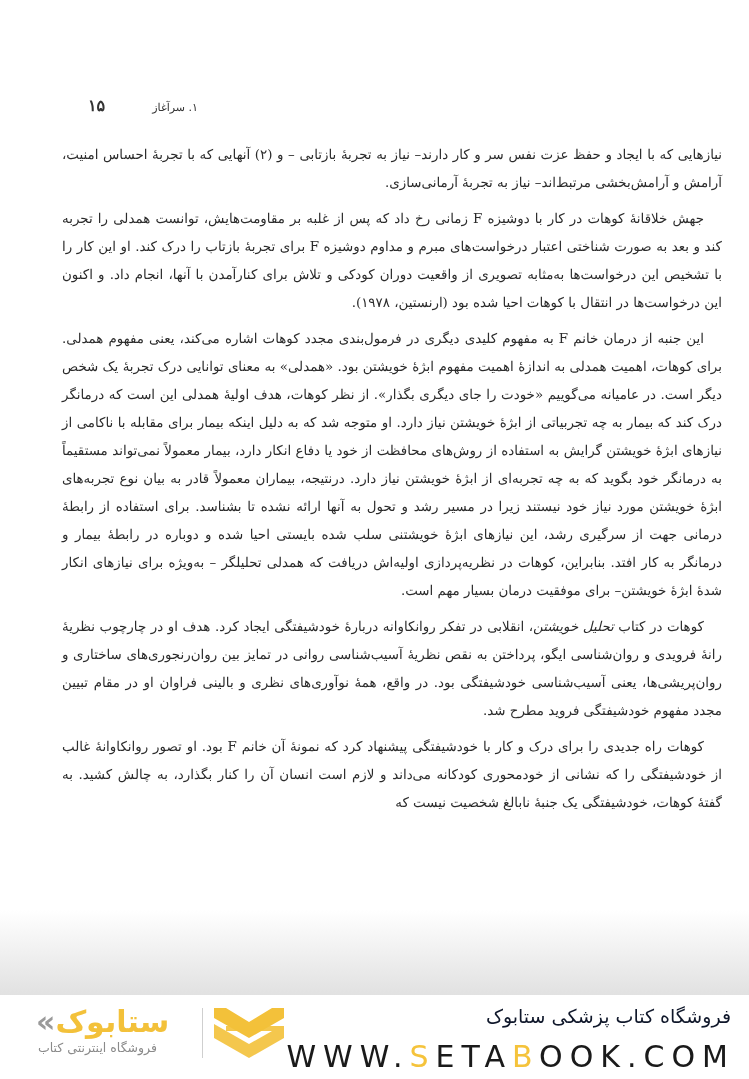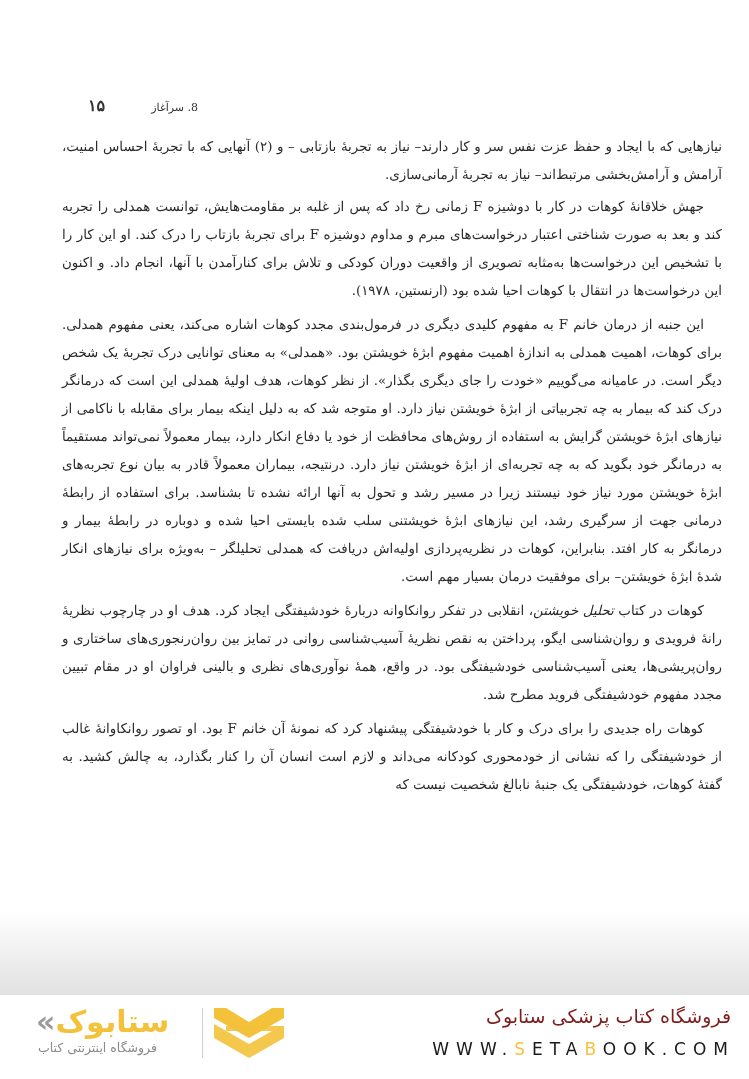--- a/index.html
+++ b/index.html
@@ -9,46 +9,46 @@
   .page { position: absolute; left: 0; top: 0; width: 749px; height: 995px; background: #ffffff; overflow: hidden; }
   .page-shade { position: absolute; left: 0; right: 0; bottom: 0; height: 85px;
     background: linear-gradient(to bottom, rgba(255,255,255,0) 0%, rgba(220,220,220,0.85) 100%); pointer-events: none; }
 
   .running-head { position: absolute; top: 96px; left: 88px; width: 110px; direction: rtl;
     display: flex; justify-content: space-between; align-items: baseline; font-size: 11px; color: #333; }
   .running-head .pnum { font-weight: bold; font-size: 16px; }
 
   .body-text { position: absolute; top: 133px; left: 62px; width: 660px; direction: rtl;
     text-align: justify; text-align-last: right; font-size: 13.4px; line-height: 28px; color: #2b2b2b; }
-  .body-text p { margin: 0 0 6px 0; }
+  .body-text p { margin: 8px 0 6px 0; }
   .body-text p.indent { text-indent: 18px; }
   .body-text p.tight { margin-bottom: 4px; }
   .body-text em { }
 
   .footer { position: absolute; left: 0; top: 995px; width: 749px; height: 84px; background: #ffffff; }
   .store-name { position: absolute; right: 18px; top: 10px; direction: rtl; font-family: "DejaVu Sans", sans-serif;
-    font-size: 19px; color: #7f1d1d; }
-  .store-url { position: absolute; right: 14px; top: 44px; font-family: "DejaVu Sans", sans-serif; font-size: 17px;
+    font-size: 19px; color: #0f172a; }
+  .store-url { position: absolute; right: 14px; top: 44px; font-family: "DejaVu Sans", sans-serif; font-size: 30px;
     letter-spacing: 7px; color: #1a1a1a; }
   .store-url .hl { color: #f5c33b; }
 
   .logo { position: absolute; left: 32px; top: 9px; width: 260px; height: 58px; }
   .logo-word { position: absolute; left: 4px; top: 0; font-family: "DejaVu Sans", sans-serif; font-size: 30px; font-weight: bold; letter-spacing: -1px; }
   .logo-word .g { color: #9a9a9a; }
   .logo-word .y { color: #f3c13a; }
   .logo-tag { position: absolute; left: 6px; top: 36px; font-family: "DejaVu Sans", sans-serif; font-size: 12.5px; color: #8a8a8a; direction: rtl; text-align: center; }
   .logo-divider { position: absolute; left: 170px; top: 4px; width: 1px; height: 50px; background: #cfcfcf; }
   .logo-mark { position: absolute; left: 182px; top: 2px; width: 70px; height: 54px; }
 </style>
 </head>
 <body>
 
 <div class="page">
   <div class="running-head">
-    <span class="chapter">8. سرآغاز</span>
+    <span class="chapter">۱. سرآغاز</span>
     <span class="pnum">۱۵</span>
   </div>
 
   <div class="body-text">
     <p class="tight">نیازهایی که با ایجاد و حفظ عزت نفس سر و کار دارند– نیاز به تجربهٔ بازتابی – و (۲) آنهایی که با تجربهٔ احساس امنیت، آرامش و آرامش‌بخشی مرتبط‌اند– نیاز به تجربهٔ آرمانی‌سازی.</p>
     <p class="indent">جهش خلاقانهٔ کوهات در کار با دوشیزه F زمانی رخ داد که پس از غلبه بر مقاومت‌هایش، توانست همدلی را تجربه کند و بعد به صورت شناختی اعتبار درخواست‌های مبرم و مداوم دوشیزه F برای تجربهٔ بازتاب را درک کند. او این کار را با تشخیص این درخواست‌ها به‌مثابه تصویری از واقعیت دوران کودکی و تلاش برای کنارآمدن با آنها، انجام داد. و اکنون این درخواست‌ها در انتقال با کوهات احیا شده بود (ارنستین، ۱۹۷۸).</p>
     <p class="indent">این جنبه از درمان خانم F به مفهوم کلیدی دیگری در فرمول‌بندی مجدد کوهات اشاره می‌کند، یعنی مفهوم همدلی. برای کوهات، اهمیت همدلی به اندازهٔ اهمیت مفهوم ابژهٔ خویشتن بود. «همدلی» به معنای توانایی درک تجربهٔ یک شخص دیگر است. در عامیانه می‌گوییم «خودت را جای دیگری بگذار». از نظر کوهات، هدف اولیهٔ همدلی این است که درمانگر درک کند که بیمار به چه تجربیاتی از ابژهٔ خویشتن نیاز دارد. او متوجه شد که به دلیل اینکه بیمار برای مقابله با ناکامی از نیازهای ابژهٔ خویشتن گرایش به استفاده از روش‌های محافظت از خود یا دفاع انکار دارد، بیمار معمولاً نمی‌تواند مستقیماً به درمانگر خود بگوید که به چه تجربه‌ای از ابژهٔ خویشتن نیاز دارد. درنتیجه، بیماران معمولاً قادر به بیان نوع تجربه‌های ابژهٔ خویشتن مورد نیاز خود نیستند زیرا در مسیر رشد و تحول به آنها ارائه نشده تا بشناسد. برای استفاده از رابطهٔ درمانی جهت از سرگیری رشد، این نیازهای ابژهٔ خویشتنی سلب شده بایستی احیا شده و دوباره در رابطهٔ بیمار و درمانگر به کار افتد. بنابراین، کوهات در نظریه‌پردازی اولیه‌اش دریافت که همدلی تحلیلگر – به‌ویژه برای نیازهای انکار شدهٔ ابژهٔ خویشتن– برای موفقیت درمان بسیار مهم است.</p>
     <p class="indent"><span>کوهات در کتاب </span><em>تحلیل خویشتن</em><span>، انقلابی در تفکر روانکاوانه دربارهٔ خودشیفتگی ایجاد کرد. هدف او در چارچوب نظریهٔ رانهٔ فرویدی و روان‌شناسی ایگو، پرداختن به نقص نظریهٔ آسیب‌شناسی روانی در تمایز بین روان‌رنجوری‌های ساختاری و روان‌پریشی‌ها، یعنی آسیب‌شناسی خودشیفتگی بود. در واقع، همهٔ نوآوری‌های نظری و بالینی فراوان او در مقام تبیین مجدد مفهوم خودشیفتگی فروید مطرح شد.</span></p>
     <p class="indent">کوهات راه جدیدی را برای درک و کار با خودشیفتگی پیشنهاد کرد که نمونهٔ آن خانم F بود. او تصور روانکاوانهٔ غالب از خودشیفتگی را که نشانی از خودمحوری کودکانه می‌داند و لازم است انسان آن را کنار بگذارد، به چالش کشید. به گفتهٔ کوهات، خودشیفتگی یک جنبهٔ نابالغ شخصیت نیست که</p>
   </div>

